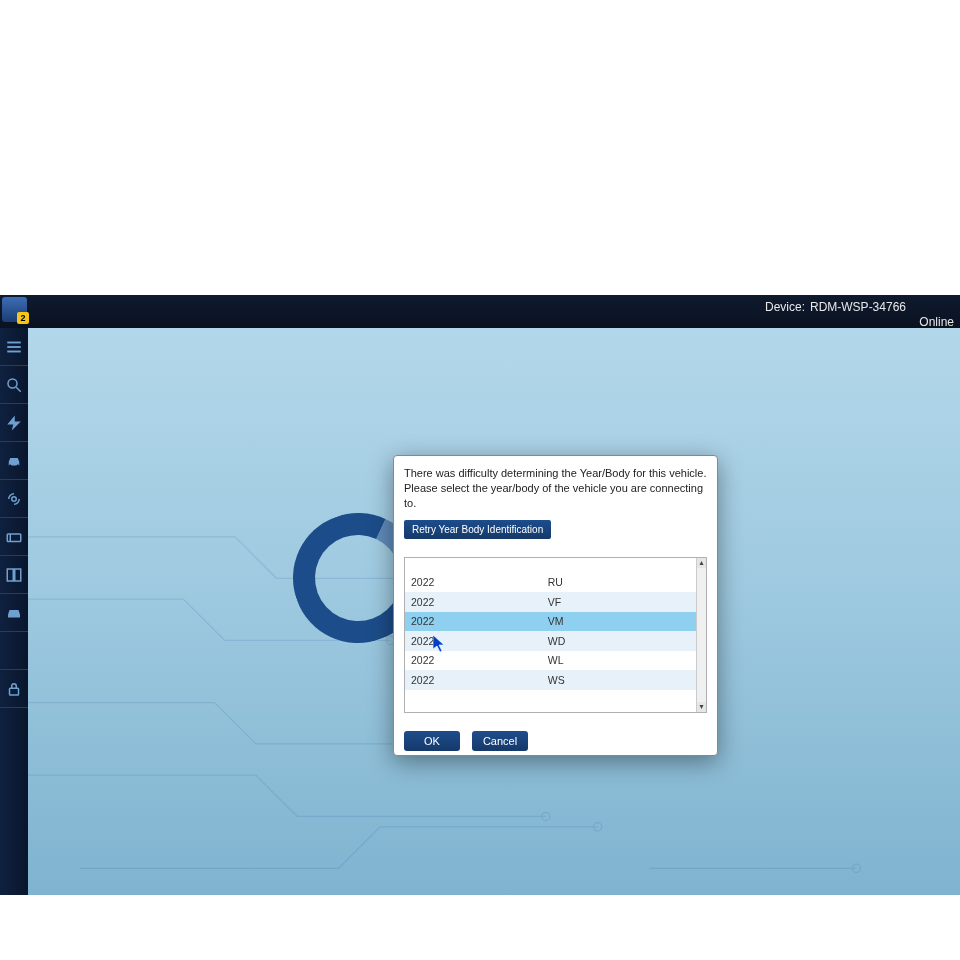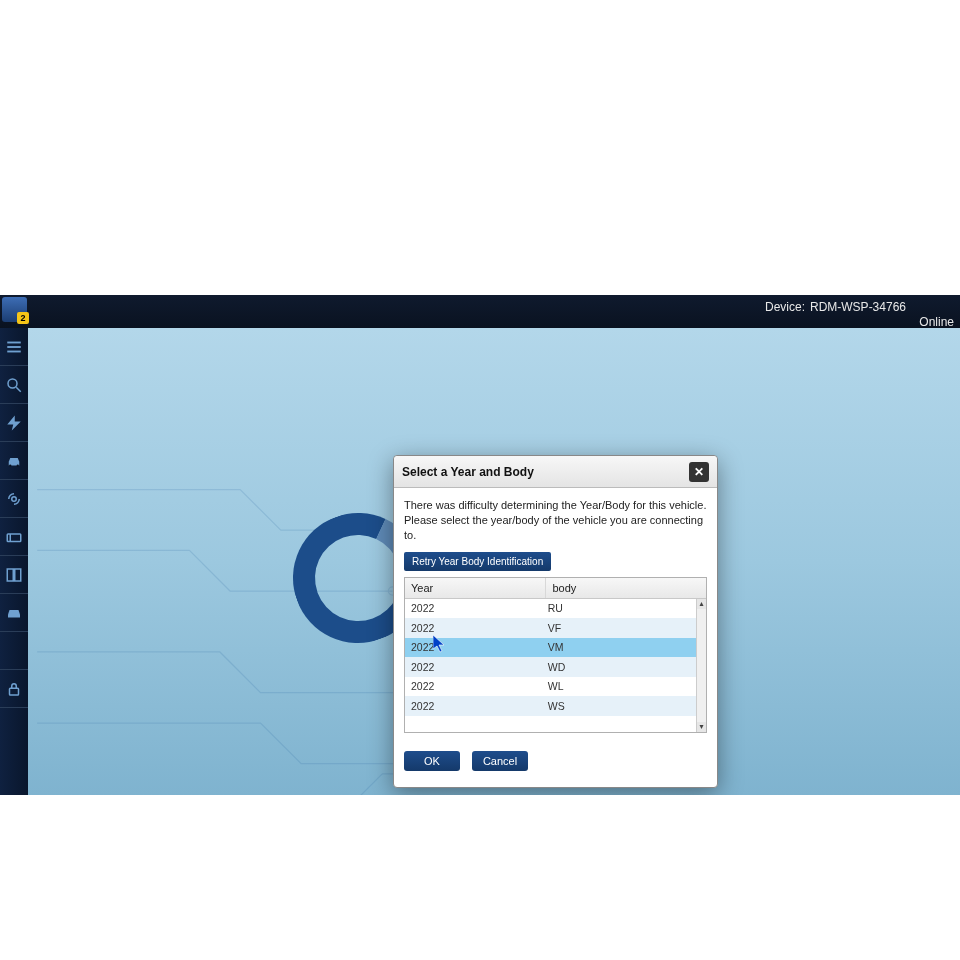--- a/index.html
+++ b/index.html
@@ -5,21 +5,21 @@
 * { box-sizing: border-box; margin: 0; padding: 0; }
 body {
   width: 960px; height: 960px;
   font-family: Arial, sans-serif;
   background: #fff;
   position: relative;
   overflow: hidden;
 }
 .app-region {
   position: absolute;
-  top: 295px; left: 0; width: 960px; height: 500px;
+  top: 295px; left: 0; width: 960px; height: 600px;
   background: #000;
 }
 .top-bar {
   position: absolute;
   top: 0; left: 0; right: 0; height: 33px;
   background: linear-gradient(#0f1a2e,#0a1220);
   color: #fff;
   font-size: 12px;
 }
 .app-icon {
@@ -99,37 +99,37 @@
   text-align: center; line-height: 20px;
   font-weight: bold; font-size: 12px;
   cursor: pointer;
 }
 .dialog-body { padding: 10px; }
 .dialog-msg { color: #222; font-size: 11px; line-height: 1.35; margin-bottom: 9px; }
 .retry-btn {
   background: linear-gradient(#1e4d8c,#14396a);
   color: #fff; font-size: 10px;
   padding: 4px 8px; border: none; border-radius: 2px;
-  cursor: pointer; margin-bottom: 6px;
+  cursor: pointer; margin-bottom: 18px;
 }
 .table-wrap {
   border: 1px solid #b0b0b0;
   height: 156px;
   display: flex; flex-direction: column;
 }
 .table-head {
   display: flex; background: linear-gradient(#f7f7f7,#e8e8e8);
   border-bottom: 1px solid #c8c8c8;
   font-size: 11px; color: #222;
 }
 .th { padding: 4px 6px; }
 .th.year { width: 47%; border-right: 1px solid #d8d8d8; }
 .th.body { flex: 1; }
 .table-body { flex: 1; overflow: hidden; position: relative; }
-.tbody-inner { position: absolute; left: 0; top: 0; right: 10px; }
+.tbody-inner { position: absolute; left: 0; top: 15px; right: 10px; }
 .tr { display: flex; font-size: 10.5px; color: #333; height: 19.5px; align-items: center; cursor: pointer; }
 .tr:nth-child(odd) { background: #fff; }
 .tr:nth-child(even) { background: #e6f1f9; }
 .tr.selected { background: #8fd0f0; }
 .td { padding: 0 6px; }
 .td.year { width: 47%; }
 .td.body { flex: 1; }
 .scrollbar {
   position: absolute; right: 0; top: 0; bottom: 0; width: 10px;
   background: #f0f0f0; border-left: 1px solid #ccc;
@@ -137,21 +137,21 @@
 .scroll-up, .scroll-down {
   height: 10px; background: #e6e6e6;
   text-align: center; font-size: 8px; line-height: 10px; color: #444;
 }
 .scroll-down { position: absolute; bottom: 0; left: 0; right: 0; }
 .filter-hint {
   text-align: center; font-size: 9px; color: #555;
   background: #f3f3f3; border-top: 1px solid #ccc;
   padding: 2px 0;
 }
-.dialog-actions { padding: 8px 10px 16px; display: flex; gap: 12px; }
+.dialog-actions { padding: 8px 10px 4px; display: flex; gap: 12px; }
 .action-btn {
   background: linear-gradient(#1e4d8c,#14396a);
   color: #fff; font-size: 11px;
   border: none; border-radius: 3px;
   padding: 4px 0; cursor: pointer;
   width: 56px;
 }
 .cursor-arrow {
   position: absolute; left: 405px; top: 307px;
   pointer-events: none;
@@ -240,32 +240,24 @@
           <circle cx="500" cy="370" r="4"></circle>
         <path d="M50 420 H300 L340 380 H550"></path>
           <circle cx="550" cy="380" r="4"></circle>
         <path d="M600 420 H800"></path>
           <circle cx="800" cy="420" r="4"></circle>
       </g>
     </svg>
     <div class="bg-ring"></div>
 
     <div class="dialog">
-      <div class="dialog-titlebar">
-        <span class="dialog-title">Select a Year and Body</span>
-        <span class="dialog-close">✕</span>
-      </div>
       <div class="dialog-body">
         <p class="dialog-msg">There was difficulty determining the Year/Body for this vehicle. Please select the year/body of the vehicle you are connecting to.</p>
         <button class="retry-btn">Retry Year Body Identification</button>
         <div class="table-wrap">
-          <div class="table-head">
-            <div class="th year">Year</div>
-            <div class="th body">body</div>
-          </div>
           <div class="table-body">
             <div class="tbody-inner" id="tbody">
                 <div class="tr">
                   <div class="td year">2022</div>
                   <div class="td body">RU</div>
                 </div>
                 <div class="tr">
                   <div class="td year">2022</div>
                   <div class="td body">VF</div>
                 </div>

